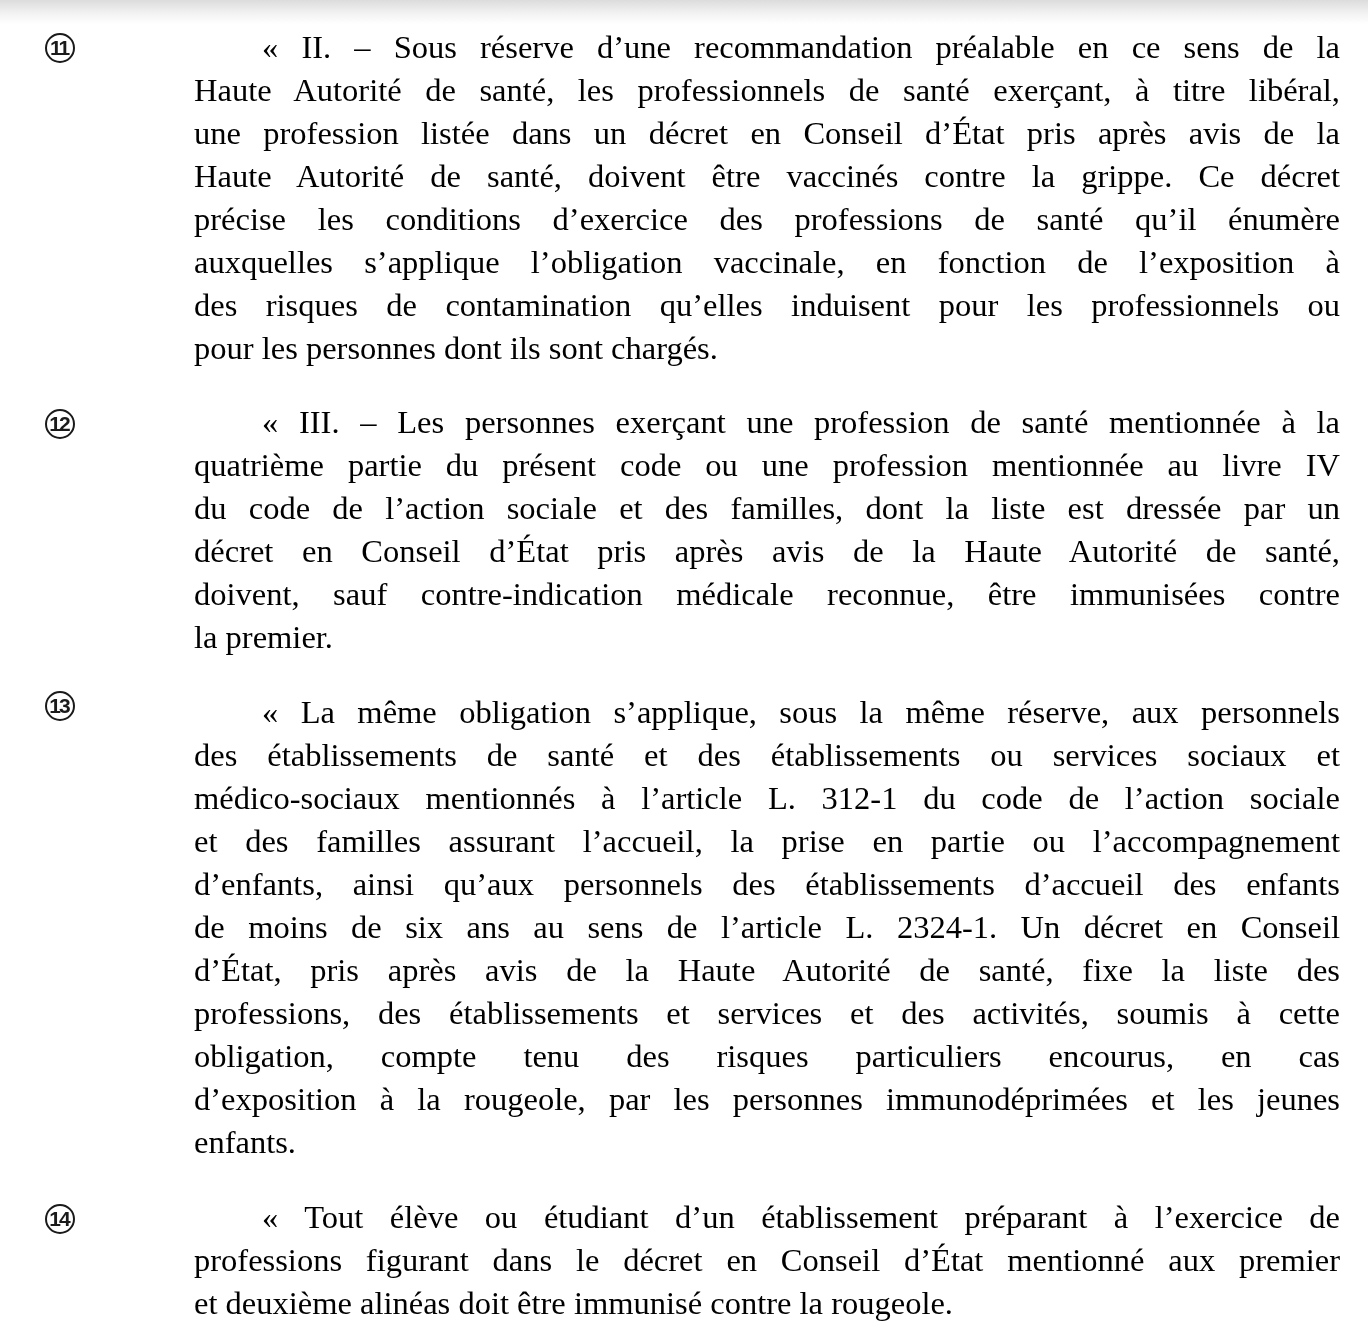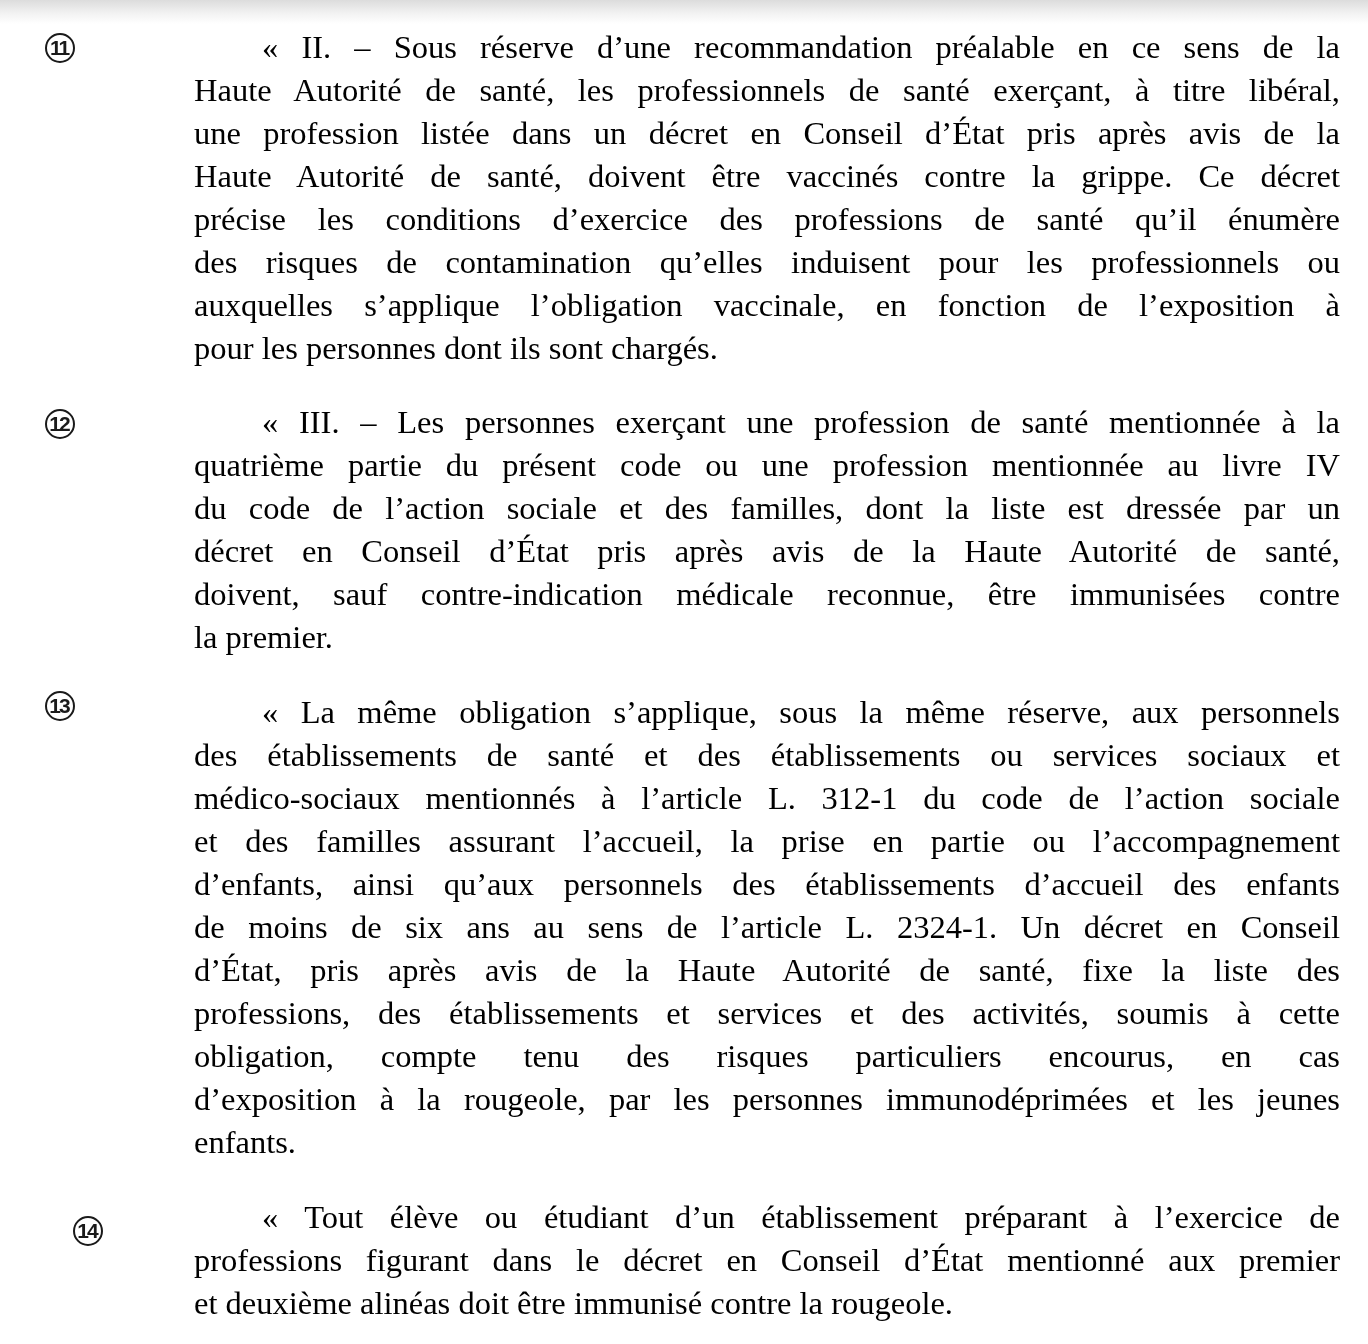--- a/index.html
+++ b/index.html
@@ -55,22 +55,22 @@
 <div class="page">
 
   <div class="para" style="top:26px;">
     <div class="alinea-num" style="top:7px;">11</div>
     <div class="para-text">
       <span class="line first">« II. – Sous réserve d’une recommandation préalable en ce sens de la</span>
       <span class="line">Haute Autorité de santé, les professionnels de santé exerçant, à titre libéral,</span>
       <span class="line">une profession listée dans un décret en Conseil d’État pris après avis de la</span>
       <span class="line">Haute Autorité de santé, doivent être vaccinés contre la grippe. Ce décret</span>
       <span class="line">précise les conditions d’exercice des professions de santé qu’il énumère</span>
+      <span class="line">auxquelles s’applique l’obligation vaccinale, en fonction de l’exposition à</span>
       <span class="line">des risques de contamination qu’elles induisent pour les professionnels ou</span>
-      <span class="line">auxquelles s’applique l’obligation vaccinale, en fonction de l’exposition à</span>
       <span class="line last">pour les personnes dont ils sont chargés.</span>
     </div>
   </div>
 
   <div class="para" style="top:401px;">
     <div class="alinea-num" style="top:8px;">12</div>
     <div class="para-text">
       <span class="line first">« III. – Les personnes exerçant une profession de santé mentionnée à la</span>
       <span class="line">quatrième partie du présent code ou une profession mentionnée au livre IV</span>
       <span class="line">du code de l’action sociale et des familles, dont la liste est dressée par un</span>
@@ -91,21 +91,21 @@
       <span class="line">de moins de six ans au sens de l’article L. 2324-1. Un décret en Conseil</span>
       <span class="line">d’État, pris après avis de la Haute Autorité de santé, fixe la liste des</span>
       <span class="line">professions, des établissements et services et des activités, soumis à cette</span>
       <span class="line">obligation, compte tenu des risques particuliers encourus, en cas</span>
       <span class="line">d’exposition à la rougeole, par les personnes immunodéprimées et les jeunes</span>
       <span class="line last">enfants.</span>
     </div>
   </div>
 
   <div class="para" style="top:1196px;">
-    <div class="alinea-num" style="top:20px;margin-left:28px;">14</div>
+    <div class="alinea-num" style="top:8px;">14</div>
     <div class="para-text">
       <span class="line first">« Tout élève ou étudiant d’un établissement préparant à l’exercice de</span>
       <span class="line">professions figurant dans le décret en Conseil d’État mentionné aux premier</span>
       <span class="line last">et deuxième alinéas doit être immunisé contre la rougeole.</span>
     </div>
   </div>
 
 </div>
 
 </body></html>

